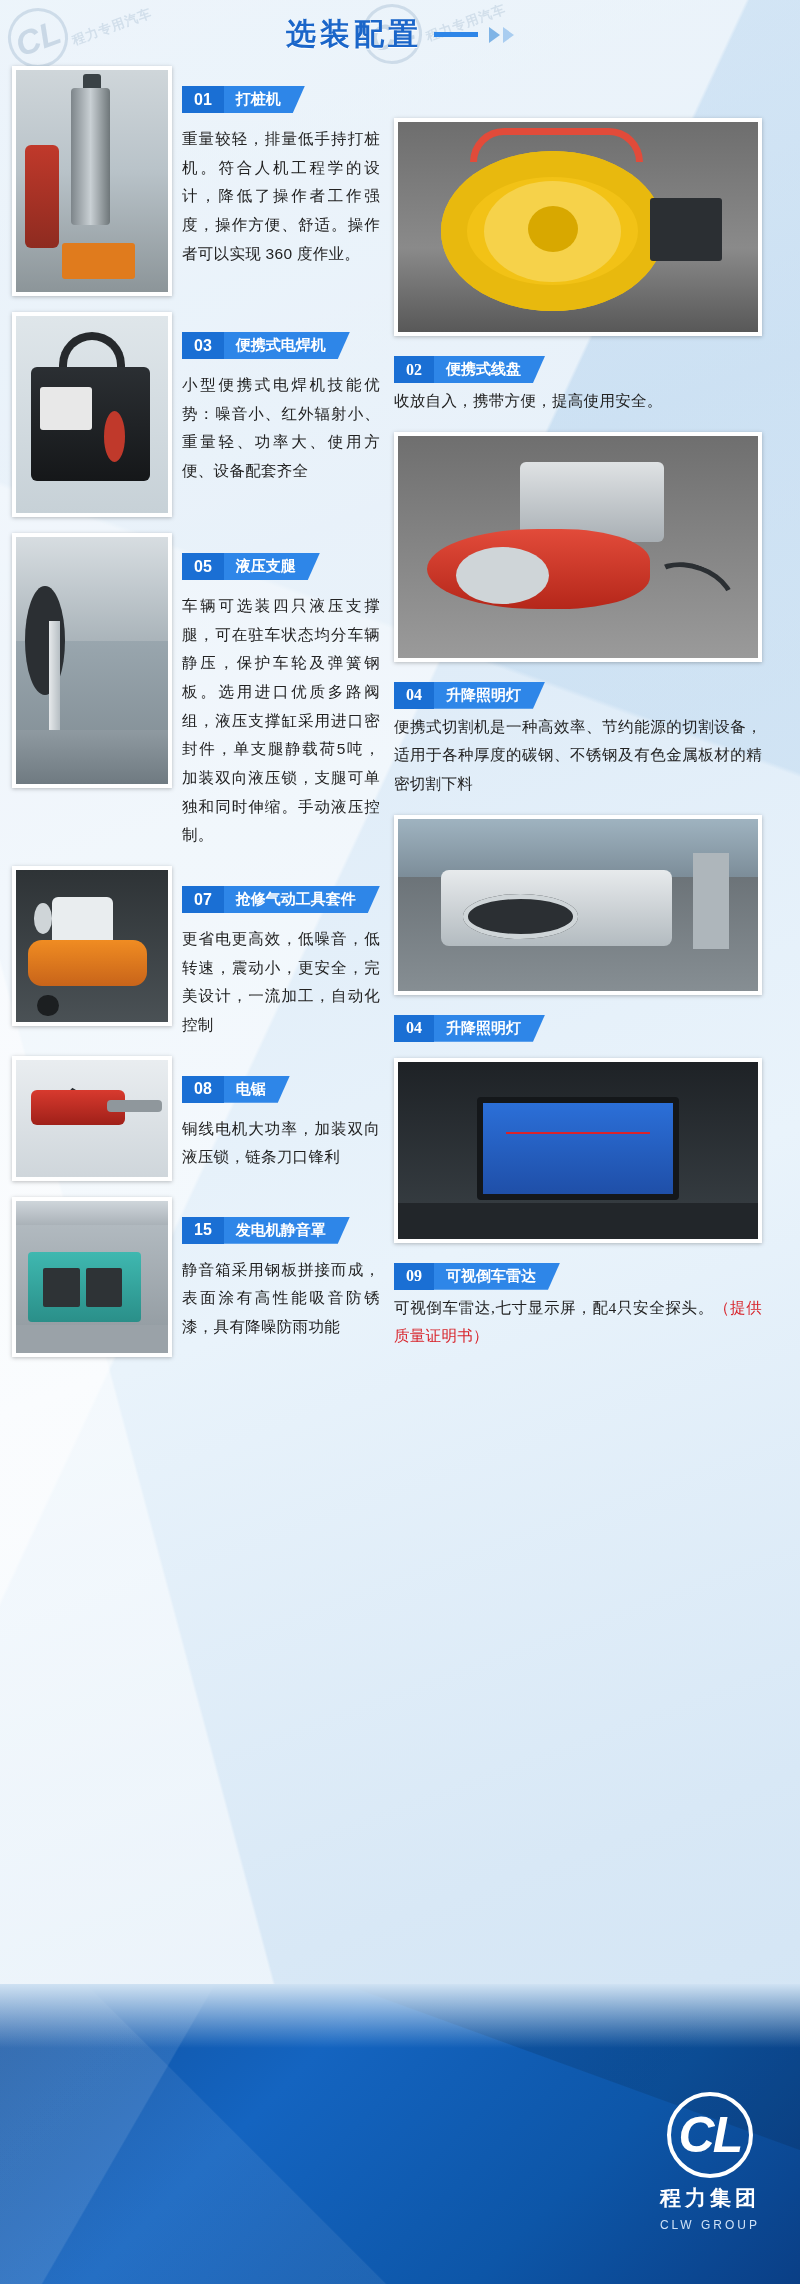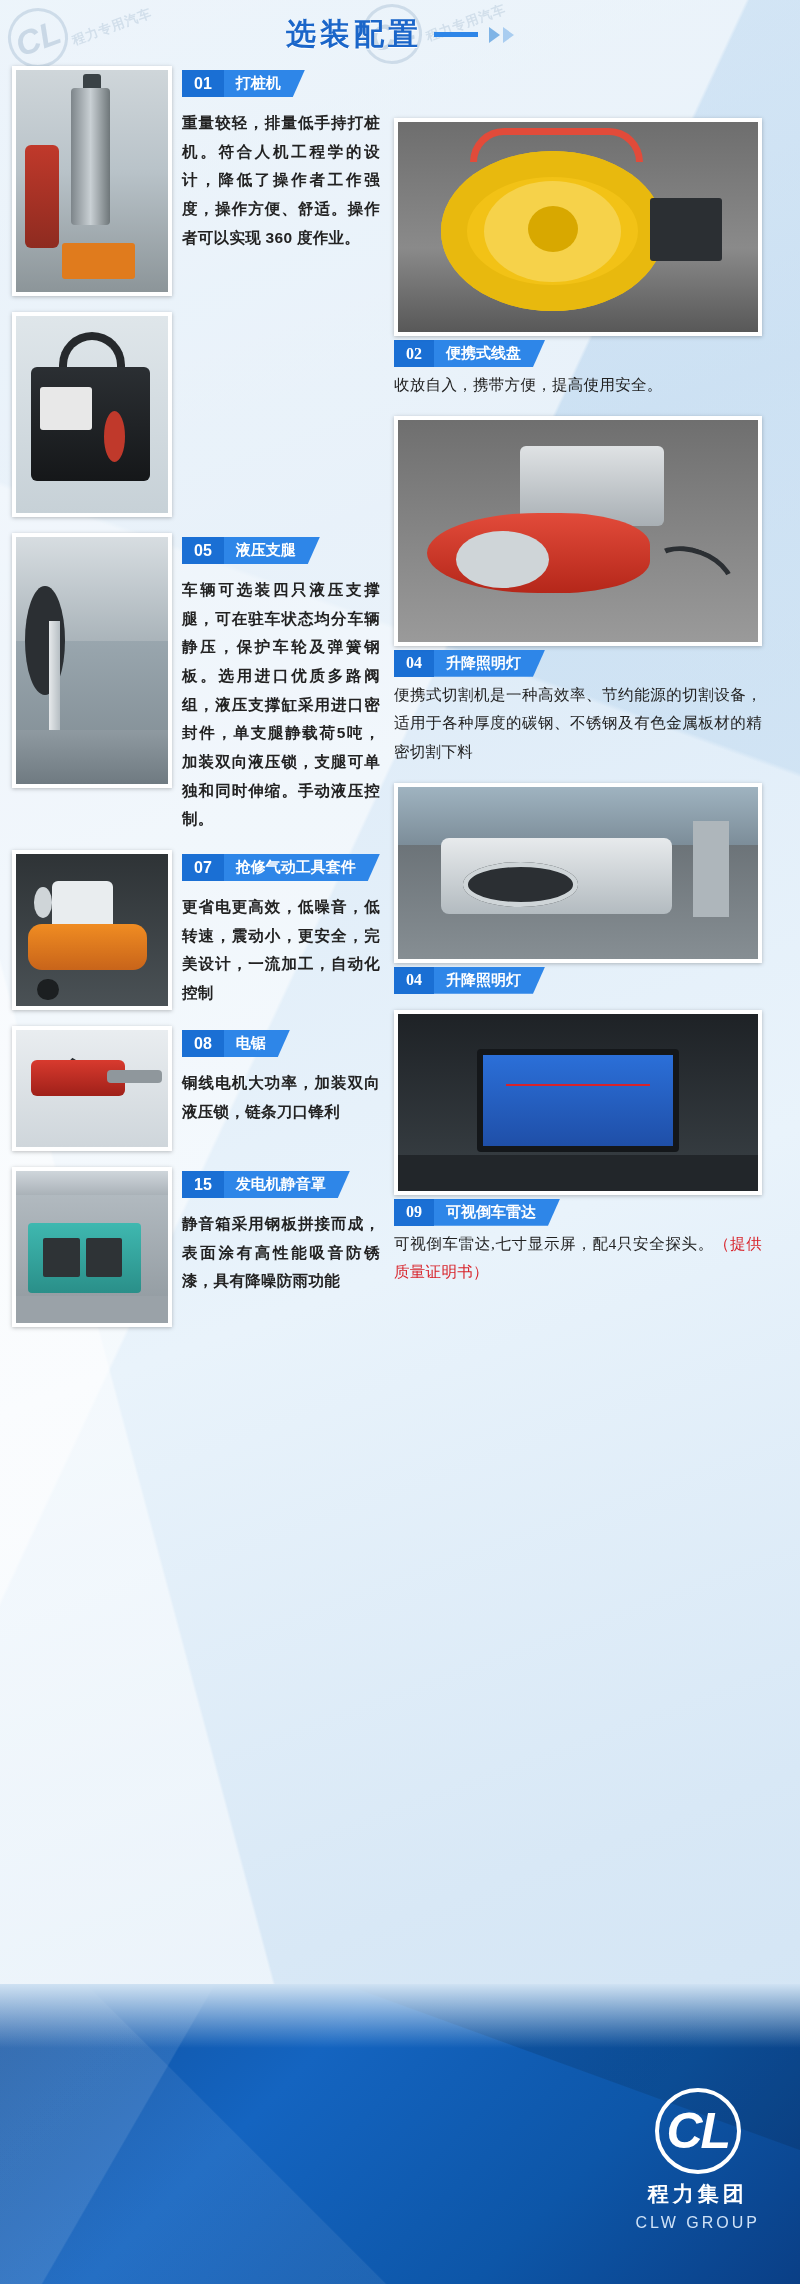--- a/index.html
+++ b/index.html
@@ -105,21 +105,21 @@
     width: 100%;
     border: 4px solid #ffffff;
     box-shadow: 0 1px 4px rgba(0,0,0,0.25);
     position: relative;
     overflow: hidden;
     background: #999;
   }
   .label-row {
     display: flex;
     align-items: stretch;
-    margin: 4px 0 4px 0;
+    margin: 20px 0 4px 0;
   }
   .num {
     background: #1a6fd4;
     color: #fff;
     font-size: 16px;
     font-weight: bold;
     padding: 4px 12px;
     display: flex;
     align-items: center;
   }
@@ -143,21 +143,21 @@
   }
   .desc .red { color: #d8232a; }
   .inline-card {
     display: flex;
     gap: 10px;
   }
   .inline-card .photo-s { flex: 0 0 150px; }
   .inline-card .txt { flex: 1; }
 
   
-  .card .body-text { margin-top: 12px; font-weight: bold; }
+  .card .body-text { margin-top: 12px; }
 
   
   .p1 { background: linear-gradient(180deg,#cfd6da 0%, #b9c3c9 45%, #8c9599 100%); }
   .p1:after { content:""; position:absolute; left:36%; top:8%; width:26%; height:62%; background:linear-gradient(90deg,#7d858a,#c9d0d4,#6e7679); border-radius:4px;}
   .p1:before { content:""; position:absolute; left:6%; top:34%; width:22%; height:46%; background:linear-gradient(180deg,#c0392b,#8e2b20); border-radius:6px;}
   .p1 .acc1 { position:absolute; left:30%; bottom:6%; width:48%; height:16%; background:#e07b1d; border-radius:3px;}
   .p1 .acc2 { position:absolute; left:44%; top:2%; width:12%; height:12%; background:#3a4246; border-radius:3px;}
 
   .p2 { background: linear-gradient(180deg,#6e6e6e 0%, #8a8a8a 60%, #585858 100%); }
   .p2 .reel { position:absolute; left:12%; top:14%; width:62%; height:76%; background:#f2c216; border-radius:50%; box-shadow: inset 0 0 0 26px #e8b90e;}
@@ -249,21 +249,21 @@
     border: 4px solid #ffffff;
     color: #ffffff;
     font-size: 50px;
     font-weight: bold;
     font-style: italic;
     line-height: 78px;
     text-align: center;
     letter-spacing: -2px;
   }
   .brand-cn { color:#fff; font-size:21px; font-weight:bold; letter-spacing:4px; }
-  .brand-en { color:#cfe2f7; font-size:16px; letter-spacing:3px; }
+  .brand-en { color:#cfe2f7; font-size:12px; letter-spacing:3px; }
 </style>
 </head>
 <body>
 
 <div class="page">
   <div class="bg-poly"></div>
 
   <div class="wm-logo" style="left:8px; top:8px;">CL</div>
   <div class="watermark" style="left:70px; top:18px;">程力专用汽车</div>
   <div class="wm-logo" style="left:362px; top:4px;">CL</div>
@@ -301,20 +301,27 @@
       </div>
 
       <div class="card">
         <div class="inline-card">
           <div class="photo photo-s p3" style="height:205px; flex:0 0 160px;">
             <span class="hand"></span>
               <span class="welder"></span>
               <span class="panel"></span>
               <span class="knob"></span>
           </div>
+          <div class="txt">
+            <div class="label-row">
+              <div class="num">03</div>
+              <div class="name">便携式电焊机</div>
+            </div>
+            <div class="desc body-text">小型便携式电焊机技能优势：噪音小、红外辐射小、重量轻、功率大、使用方便、设备配套齐全</div>
+          </div>
         </div>
       </div>
 
       <div class="card">
         <div class="inline-card">
           <div class="photo photo-s p5" style="height:255px; flex:0 0 160px;">
             <span class="truck"></span>
               <span class="wheel"></span>
               <span class="leg"></span>
               <span class="foot"></span>

